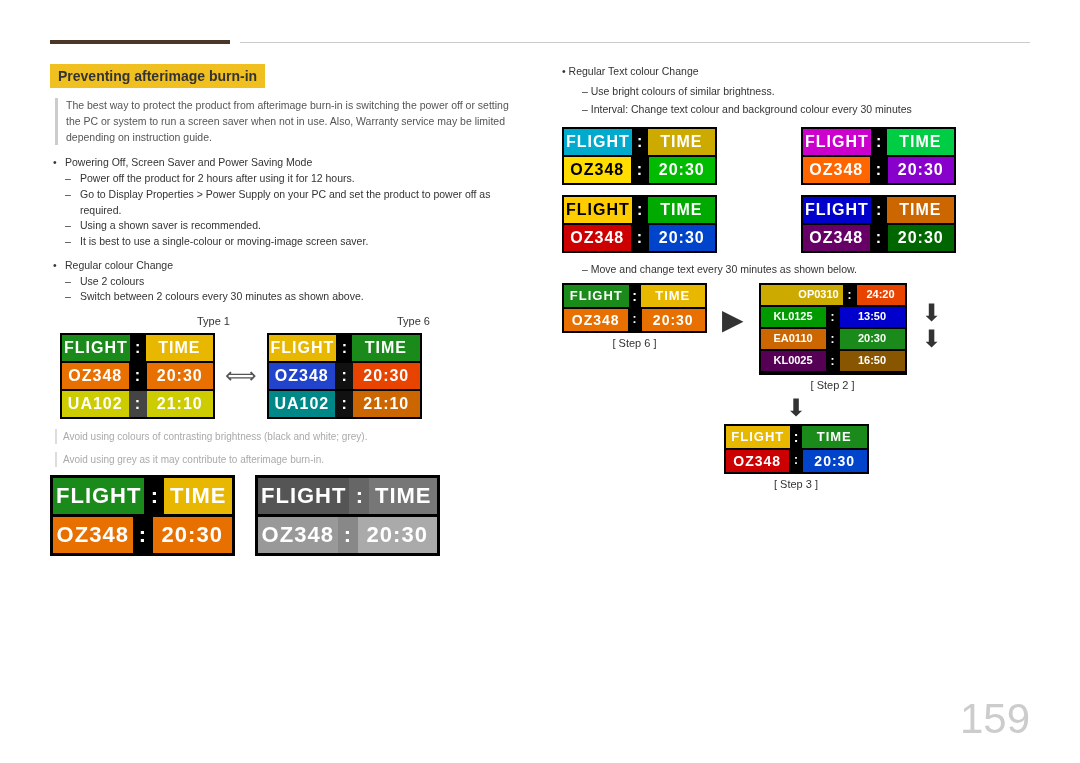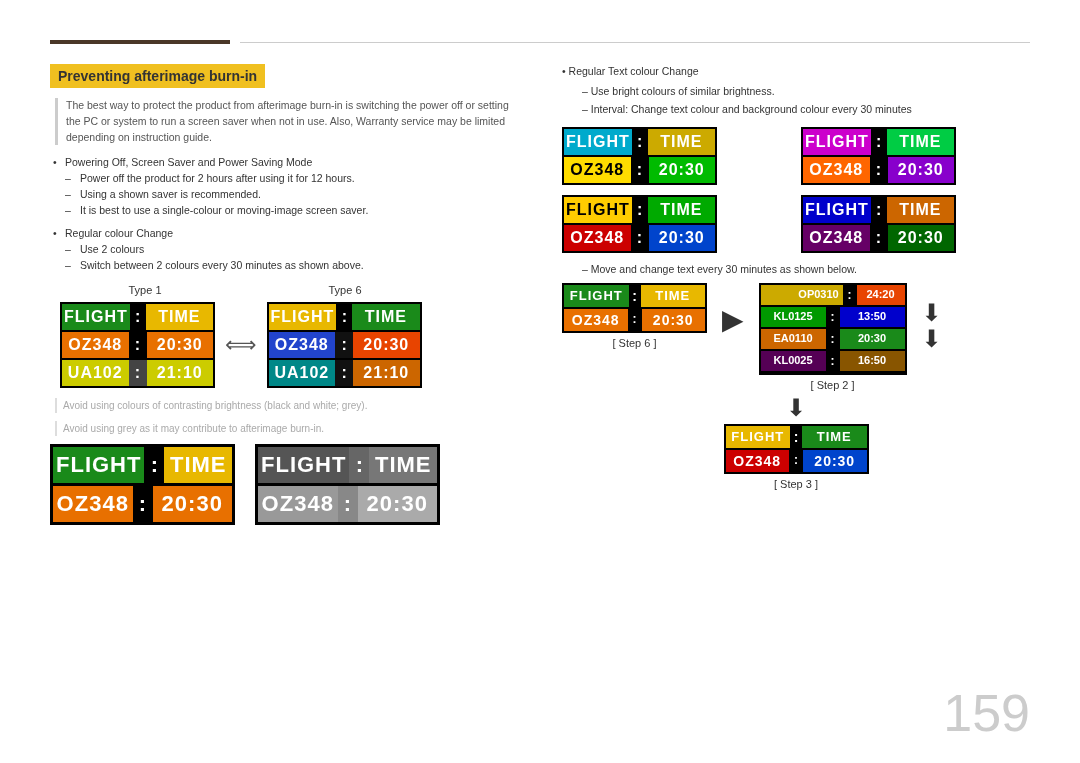--- a/index.html
+++ b/index.html
@@ -101,21 +101,21 @@
       left: -15px;
     }
 
     .type-labels {
       display: flex;
       gap: 30px;
       margin: 10px 0 6px 10px;
       font-size: 11px;
       color: #333;
     }
-    .type-label { width: 170px; text-align: center; }
+    .type-label { width: 170px; text-align: right; }
 
     .types-row {
       display: flex;
       align-items: center;
       gap: 10px;
       margin-left: 10px;
       margin-bottom: 10px;
     }
 
     .flight-board {
@@ -375,21 +375,21 @@
     
     .bottom-right-section {
       margin-top: 8px;
     }
 
     
     .page-number {
       position: absolute;
       bottom: 20px;
       right: 50px;
-      font-size: 52px;
+      font-size: 42px;
       color: #ccc;
       font-weight: 300;
     }
 
     .colon-cell {
       width: 18px;
       text-align: center;
       background: #000;
       color: #fff;
       font-weight: 900;
@@ -451,20 +451,21 @@
 
     <div class="left-col">
       <div class="section-title">Preventing afterimage burn-in</div>
 
       <div class="intro-text">The best way to protect the product from afterimage burn-in is switching the power off or setting the PC or system to run a screen saver when not in use. Also, Warranty service may be limited depending on instruction guide.</div>
 
       
       <div class="bullet-section">
         <div class="bullet-item">Powering Off, Screen Saver and Power Saving Mode</div>
         <div class="dash-item">Power off the product for 2 hours after using it for 12 hours.</div>
+        <div class="dash-item">Go to Display Properties &gt; Power Supply on your PC and set the product to power off as required.</div>
         <div class="dash-item">Using a shown saver is recommended.</div>
         <div class="dash-item">It is best to use a single-colour or moving-image screen saver.</div>
       </div>
 
       
       <div class="bullet-section">
         <div class="bullet-item">Regular colour Change</div>
         <div class="dash-item">Use 2 colours</div>
         <div class="dash-item">Switch between 2 colours every 30 minutes as shown above.</div>
       </div>

